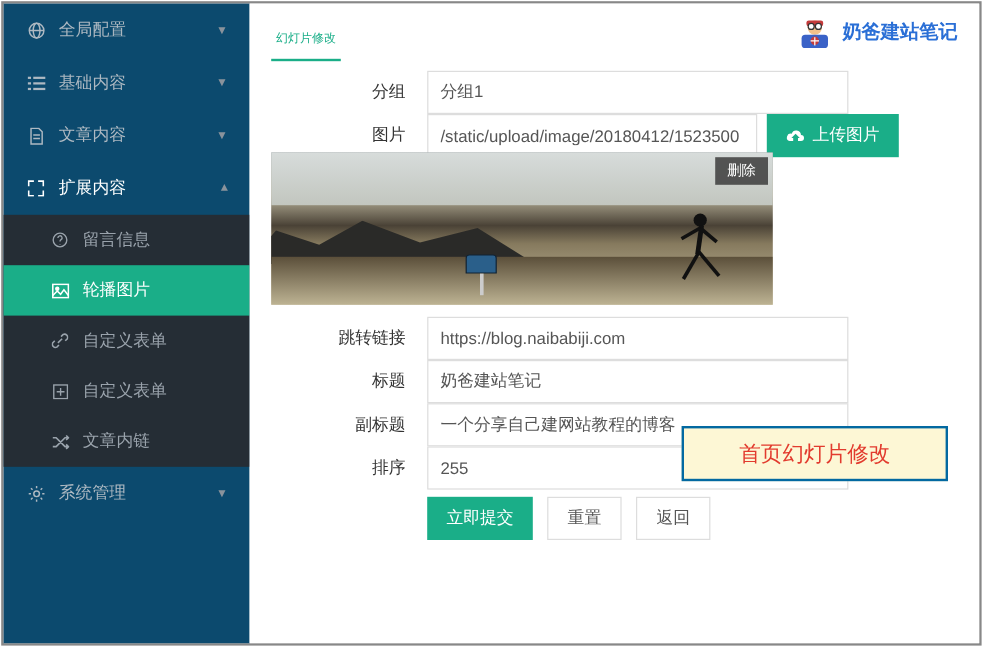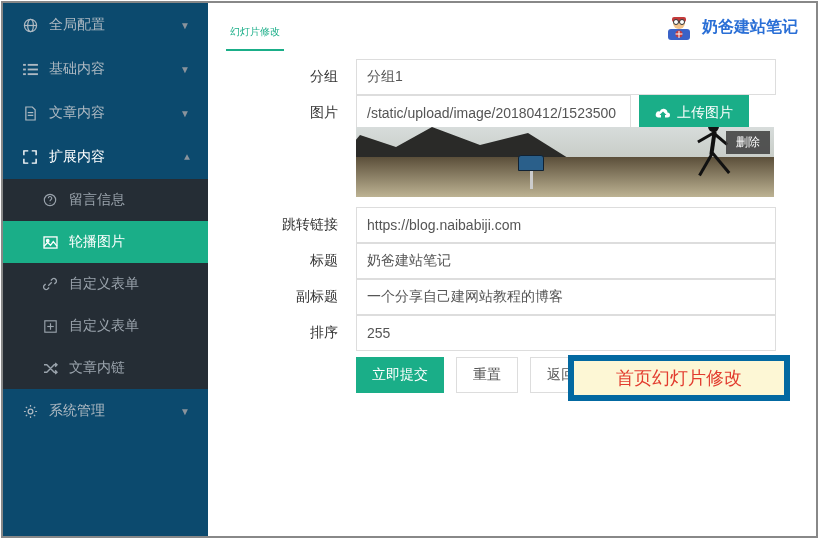--- a/index.html
+++ b/index.html
@@ -14,41 +14,41 @@
 .submenu .menu-item{padding-left:38px;height:42px;color:#9aa3ac;}
 .submenu .menu-item.active{background:#1aae88;color:#fff;}
 .main{flex:1;background:#fff;padding:12px 18px 0 18px;position:relative;overflow:hidden;}
 .tab{display:inline-block;color:#1aae88;padding:10px 4px;border-bottom:2px solid #1aae88;font-size:10px;margin-bottom:8px;}
 .brand{position:absolute;top:10px;right:18px;display:flex;align-items:center;color:#2a6fd6;font-size:16px;font-weight:bold;}
 .brand .logo{width:34px;height:28px;margin-right:6px;}
 .form-row{display:flex;align-items:flex-start;margin:0 0;}
 .form-label{width:130px;text-align:right;padding-right:18px;padding-top:9px;color:#333;}
 .form-control{flex:1;display:flex;align-items:center;gap:8px;}
 .input{height:36px;border:1px solid #ddd;padding:0 10px;font-size:14px;color:#555;background:#fff;}
-.input.w1{width:420px;}
+.input.w1{width:351px;}
 .input.w2{width:275px;}
 .btn{height:36px;padding:0 16px;border:none;cursor:pointer;font-size:14px;display:inline-flex;align-items:center;gap:6px;}
 .btn-primary{background:#1aae88;color:#fff;}
 .btn-default{background:#fff;color:#555;border:1px solid #ddd;}
-.preview{position:relative;width:418px;height:70px;margin-left:130px;margin-top:-4px;margin-bottom:10px;background:linear-gradient(180deg,#9fa7a8 0%,#b8b29a 28%,#4a4236 48%,#867a5e 60%,#c9bfa2 100%);overflow:hidden;}
+.preview{position:relative;width:418px;height:127px;margin-top:-4px;margin-bottom:10px;background:linear-gradient(180deg,#9fa7a8 0%,#b8b29a 28%,#4a4236 48%,#867a5e 60%,#c9bfa2 100%);overflow:hidden;}
 .sky{position:absolute;left:0;top:0;right:0;height:44px;background:linear-gradient(180deg,#d7dcdb,#c2c6bf);}
 .mtn{position:absolute;bottom:34px;left:-20px;width:240px;height:40px;background:#2a2a28;clip-path:polygon(0 100%,10% 30%,25% 60%,40% 10%,60% 55%,80% 25%,100% 100%);} 
 .ground{position:absolute;bottom:0;left:0;right:0;height:40px;background:linear-gradient(180deg,#5b4f3a,#bdb393);}
 .drum{position:absolute;left:162px;bottom:8px;width:26px;height:34px;}
 .drum .top{width:26px;height:16px;background:#2a5f8a;border-radius:3px 3px 0 0;border:1px solid #123;}
 .drum .leg{width:3px;height:18px;background:#ccc;margin:0 auto;}
 .runner{position:absolute;right:40px;bottom:10px;width:44px;height:66px;}
 .runner .head{width:11px;height:11px;background:#111;border-radius:50%;position:absolute;top:0;left:18px;}
 .runner .body{width:4px;height:24px;background:#111;position:absolute;top:10px;left:21px;transform:rotate(8deg);}
 .runner .arm1{width:3px;height:18px;background:#111;position:absolute;top:12px;left:22px;transform:rotate(60deg);transform-origin:top;}
 .runner .arm2{width:3px;height:18px;background:#111;position:absolute;top:12px;left:22px;transform:rotate(-50deg);transform-origin:top;}
 .runner .leg1{width:3px;height:26px;background:#111;position:absolute;top:32px;left:21px;transform:rotate(30deg);transform-origin:top;}
 .runner .leg2{width:3px;height:26px;background:#111;position:absolute;top:32px;left:21px;transform:rotate(-40deg);transform-origin:top;}
 .del-btn{position:absolute;top:4px;right:4px;background:rgba(60,60,60,.85);color:#fff;padding:3px 10px;font-size:12px;cursor:pointer;}
-.callout{position:absolute;right:26px;top:352px;width:222px;height:46px;background:#fdf7d5;border:6px solid #0369a1;color:#e23b2e;display:flex;align-items:center;justify-content:center;font-size:18px;}
+.callout{position:absolute;right:26px;top:352px;width:222px;height:46px;background:#fdf7d5;border:2px solid #0369a1;color:#e23b2e;display:flex;align-items:center;justify-content:center;font-size:18px;}
 .btn-row{margin-left:130px;display:flex;gap:12px;padding-top:6px;}
 svg{display:block;}
 </style>
 </head>
 <body>
 
 <div class="wrap">
   <div class="sidebar">
     <div class="menu-item">
       <span class="icon">

